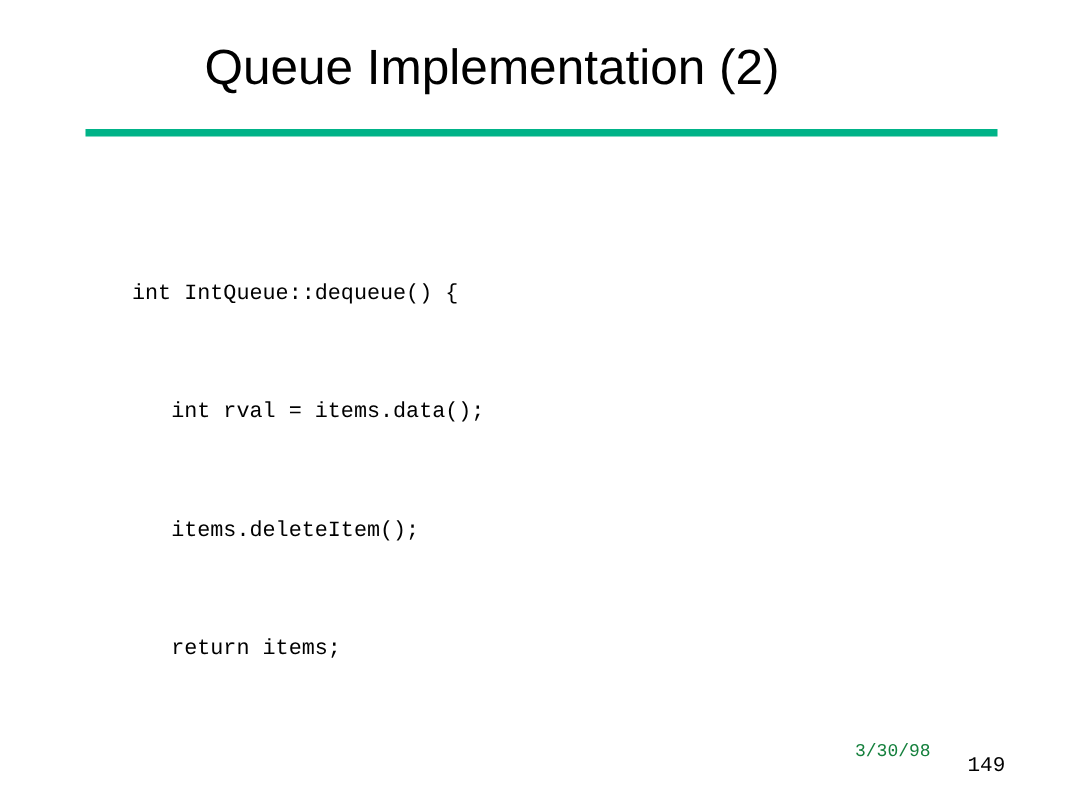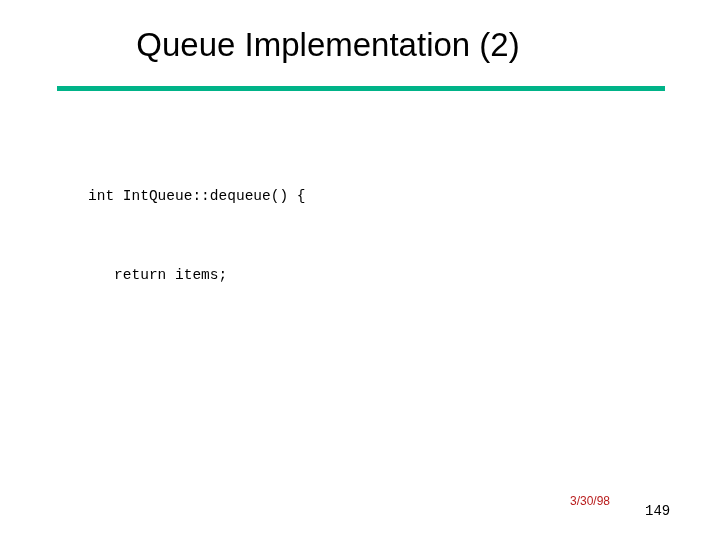--- a/index.html
+++ b/index.html
@@ -52,23 +52,23 @@
     white-space: pre;
   }
   .code-line {
     white-space: pre;
     min-height: 26.4px;
   }
   .date-stamp {
     position: absolute;
     left: 570px;
     top: 494px;
-    font-family: Liberation Sans, sans-serif;
+    font-family: Liberation Mono, monospace;
     font-size: 12px;
-    color: #b91c1c;
+    color: #15803d;
     white-space: nowrap;
   }
   .page-number {
     position: absolute;
     left: 645px;
     top: 503px;
     font-family: Liberation Mono, monospace;
     font-size: 14px;
     color: #000000;
     white-space: nowrap;
@@ -78,20 +78,22 @@
 <body>
 
 <div class="slide">
 
   <div class="slide-title">Queue Implementation (2)</div>
 
   <div class="title-rule"></div>
 
   <div class="code-block">
     <div class="code-line">int IntQueue::dequeue() {</div>
+    <div class="code-line">   int rval = items.data();</div>
+    <div class="code-line">   items.deleteItem();</div>
     <div class="code-line">   return items;</div>
     
     
     
     
     
     
   </div>
 
   <div class="date-stamp">3/30/98</div>

